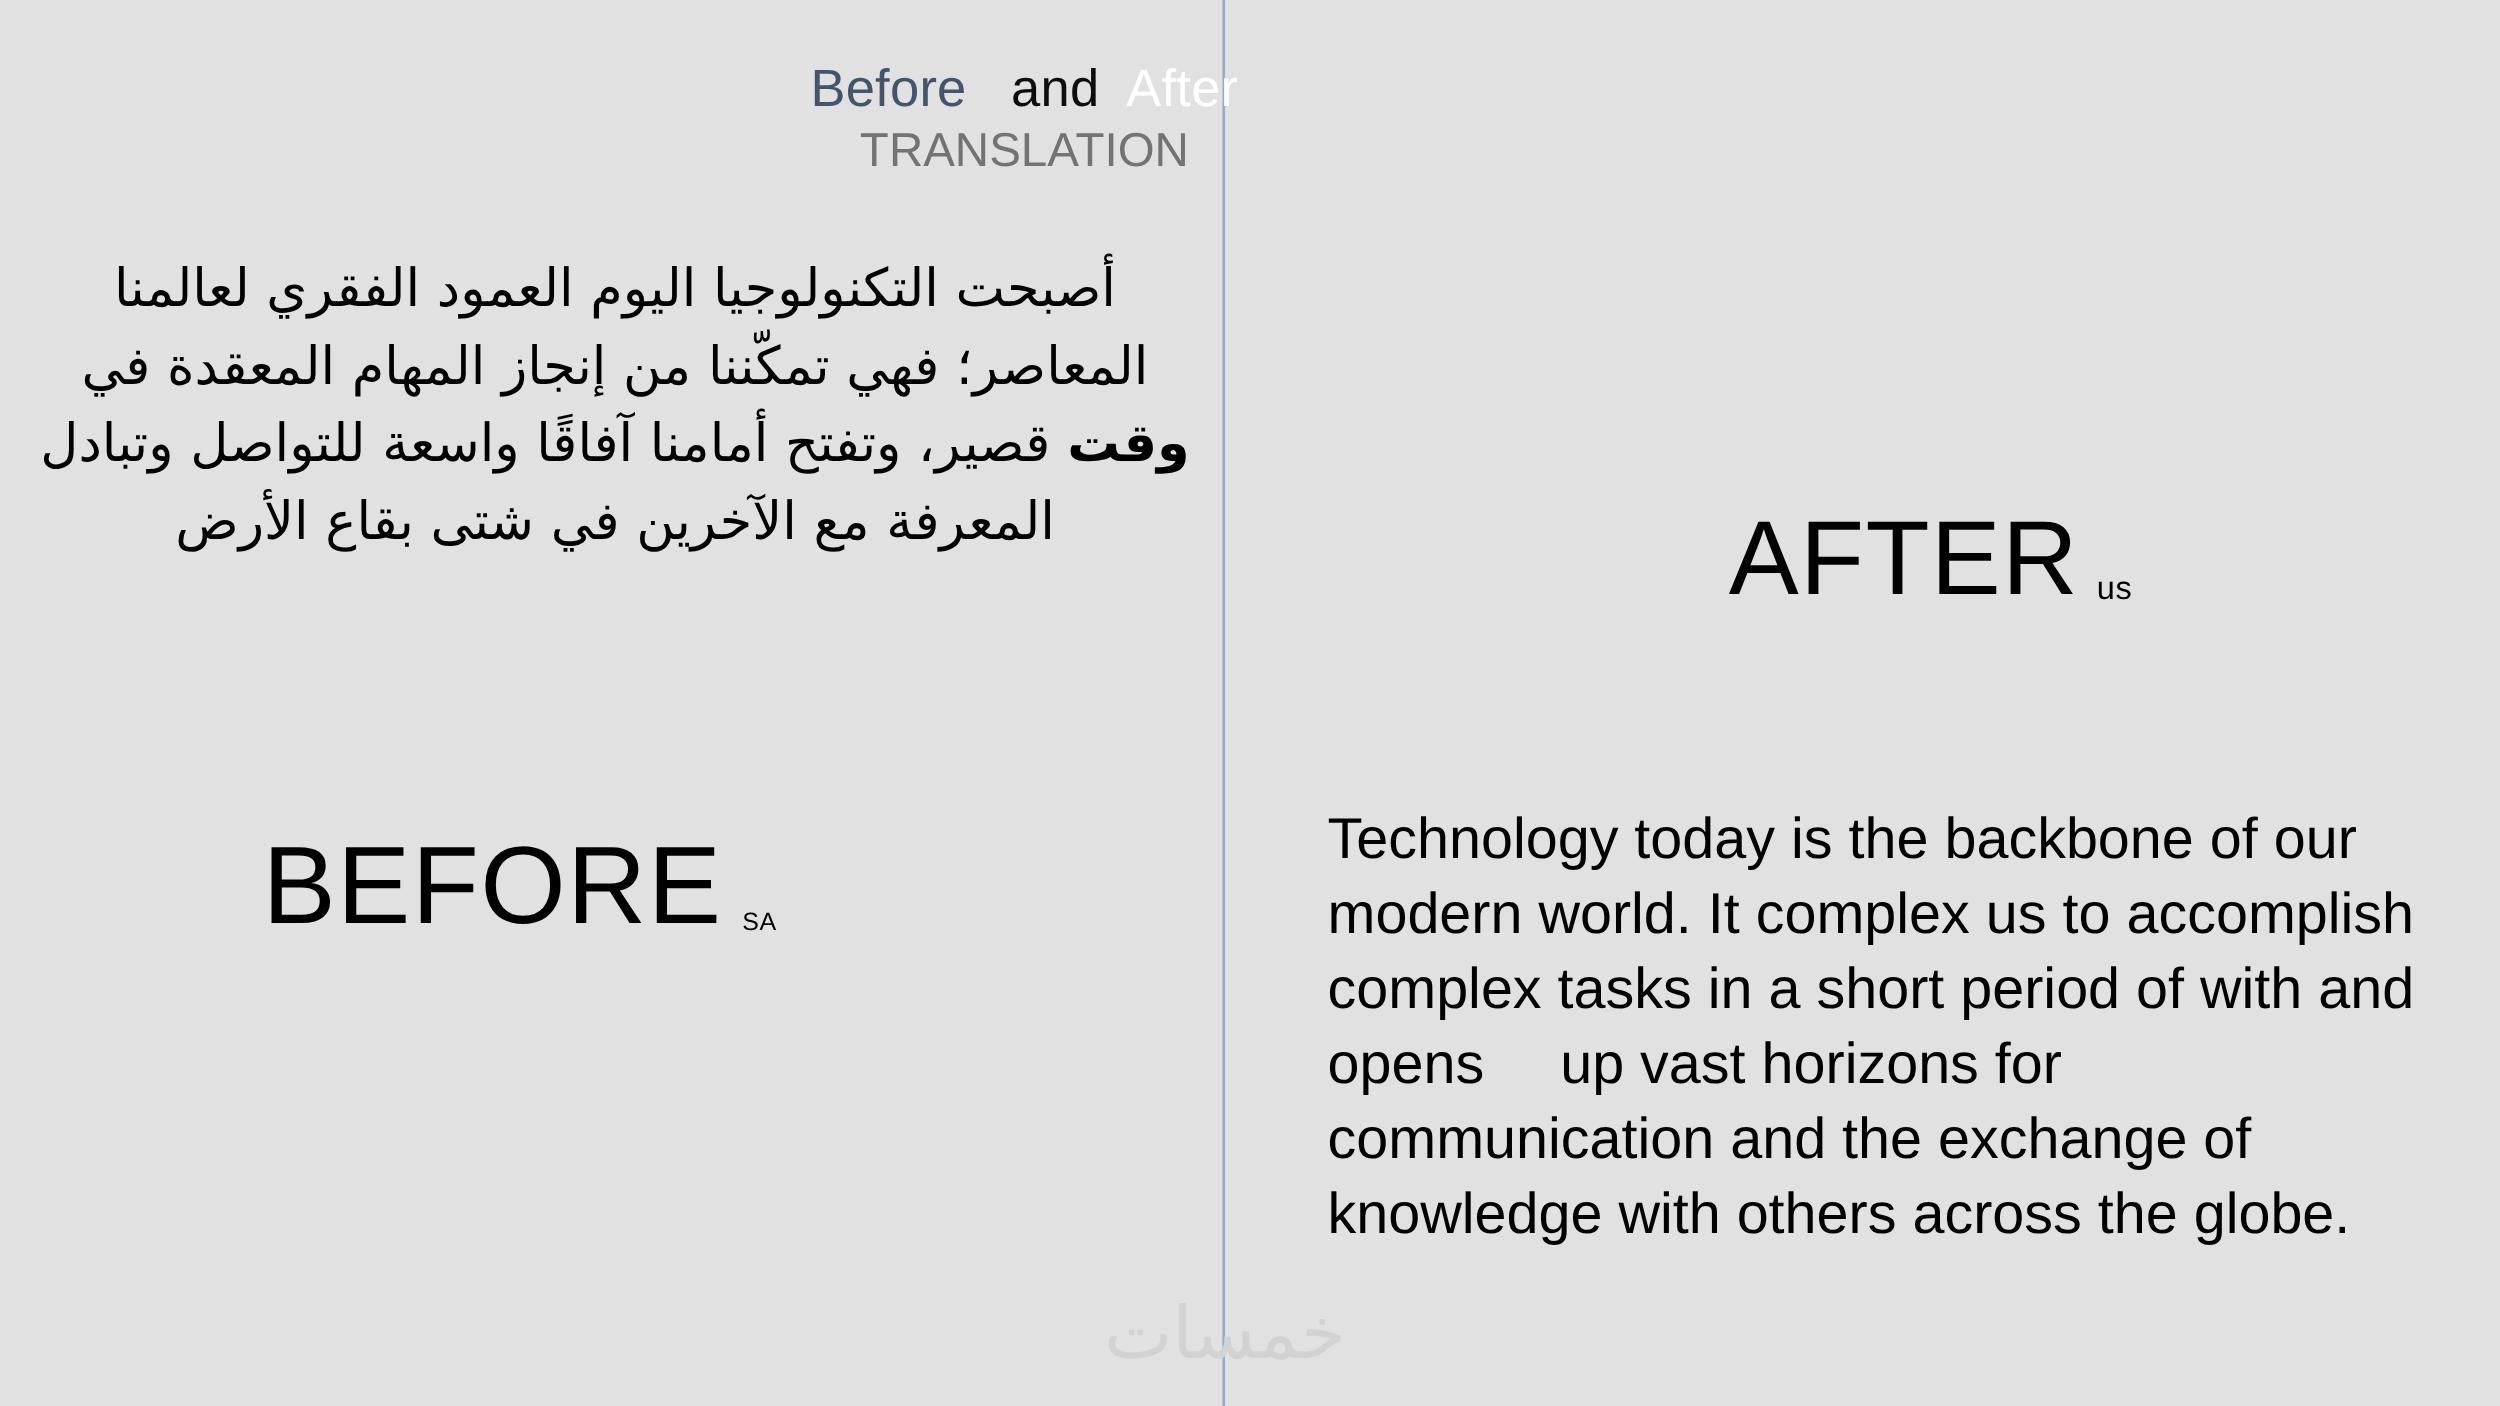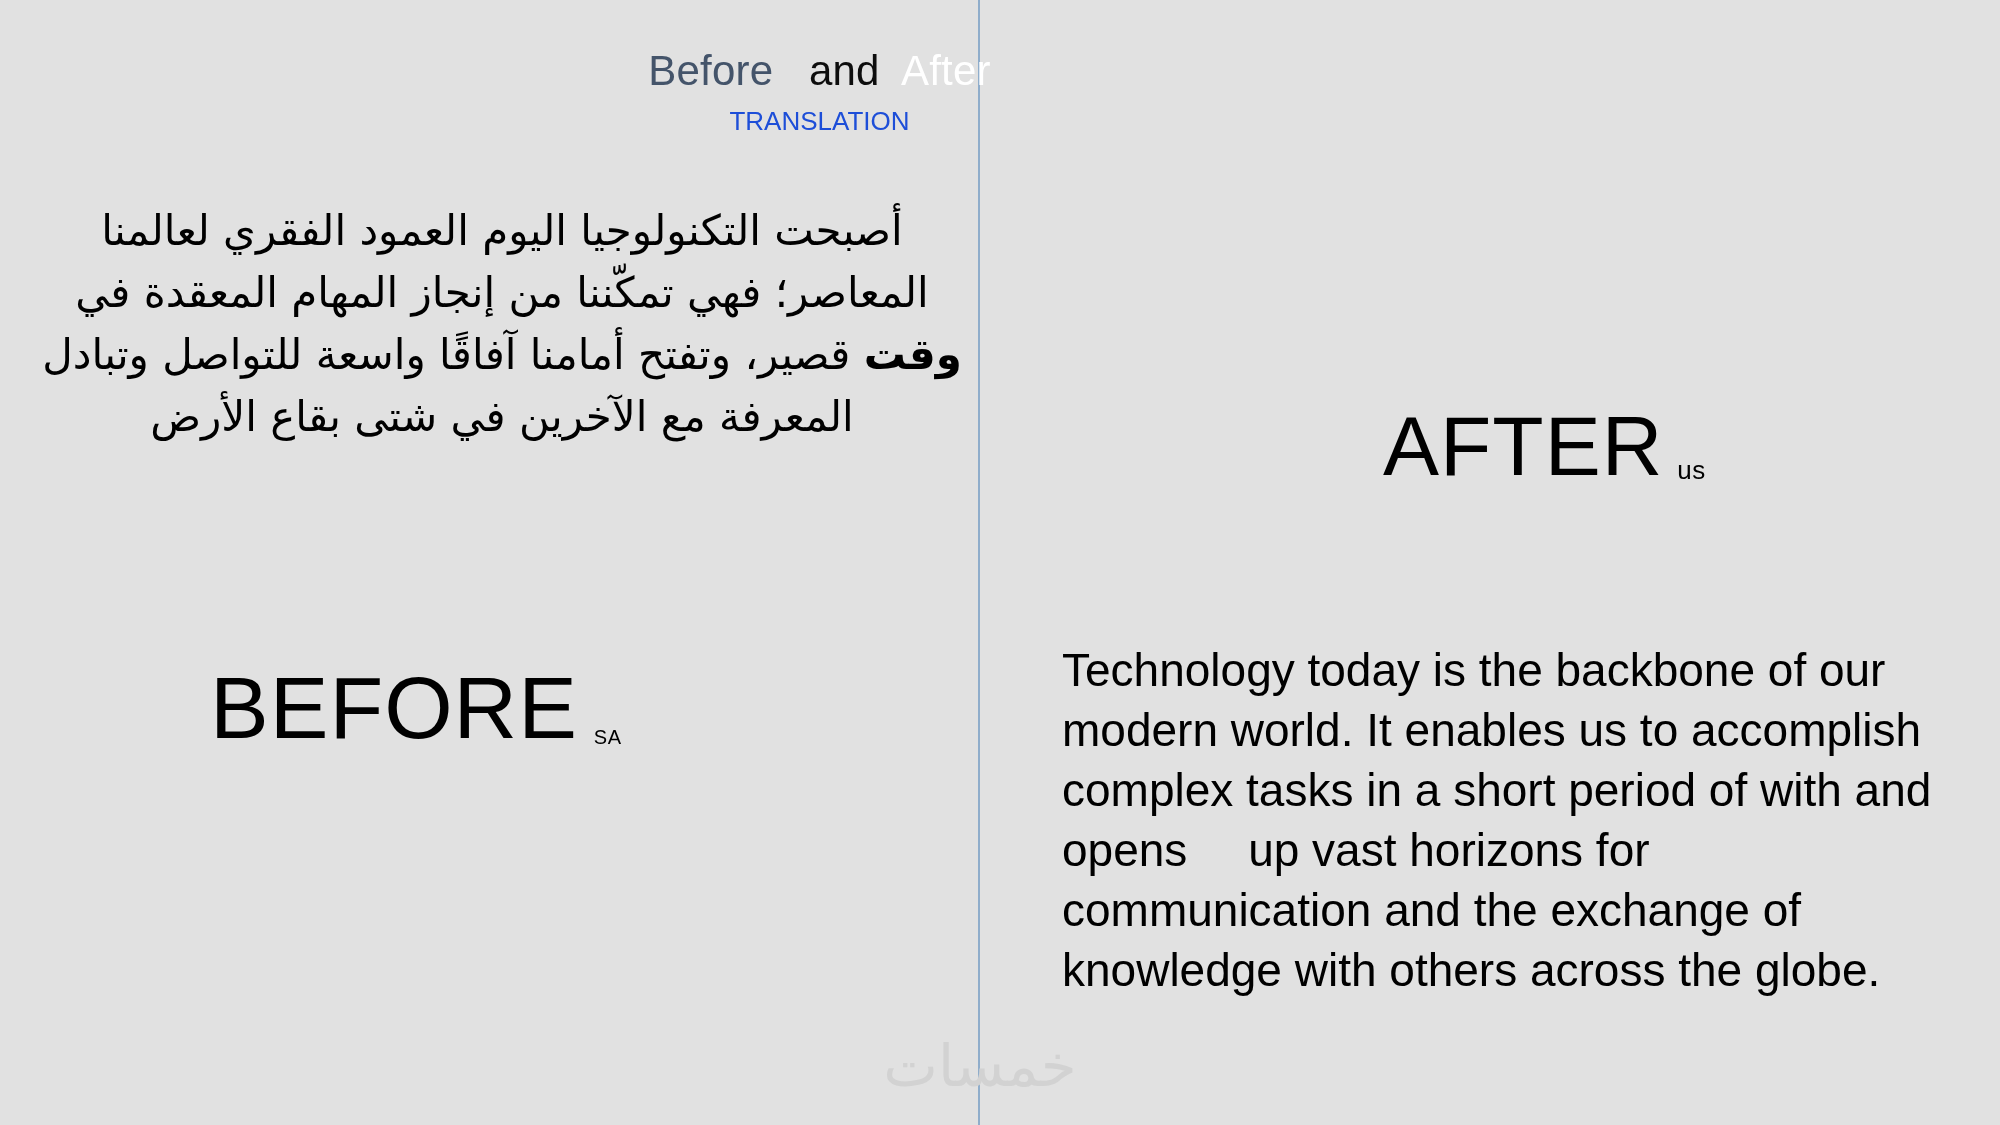--- a/index.html
+++ b/index.html
@@ -48,30 +48,30 @@
   .hdr-before {
     color: #44546a;
   }
   .hdr-and {
     color: #0d0d0d;
   }
   .hdr-after {
     color: #ffffff;
   }
   .header-line2 {
-    font-size: 26px;
+    font-size: 38px;
     line-height: 46px;
-    color: #1d4ed8;
+    color: #737373;
     margin-top: 1px;
   }
 
   
   .arabic-block {
     position: absolute;
-    left: 32px;
+    left: 22px;
     top: 200px;
     width: 940px;
     direction: rtl;
     text-align: center;
     font-family: "DejaVu Sans", "Liberation Sans", sans-serif;
     font-size: 42px;
     line-height: 62px;
     color: #000000;
   }
   .arabic-block .b {
@@ -170,21 +170,21 @@
     <span>فهي تمكّننا من إنجاز المهام المعقدة في </span><span class="b">وقت</span><span> قصير،</span>
     <span>وتفتح أمامنا آفاقًا واسعة للتواصل وتبادل المعرفة مع</span>
     <span>الآخرين في شتى بقاع الأرض</span>
   </div>
 
   <div class="label-before"><span class="big">BEFORE</span><span class="sub">SA</span></div>
 
   <div class="label-after"><span class="big">AFTER</span><span class="sub">us</span></div>
 
   <div class="english-block"><span>Technology today is the backbone of our</span>
-    <span>modern world. It enables us to accomplish</span>
+    <span>modern world. It complex us to accomplish</span>
     <span>complex tasks in a short period of with</span>
     <span>and opens </span><span class="wide">up</span><span> vast horizons for</span>
     <span>communication and the exchange of</span>
     <span>knowledge with others across the globe.</span></div>
 
   <div class="watermark">خمسات</div>
 
 </div>
 
 </body></html>

